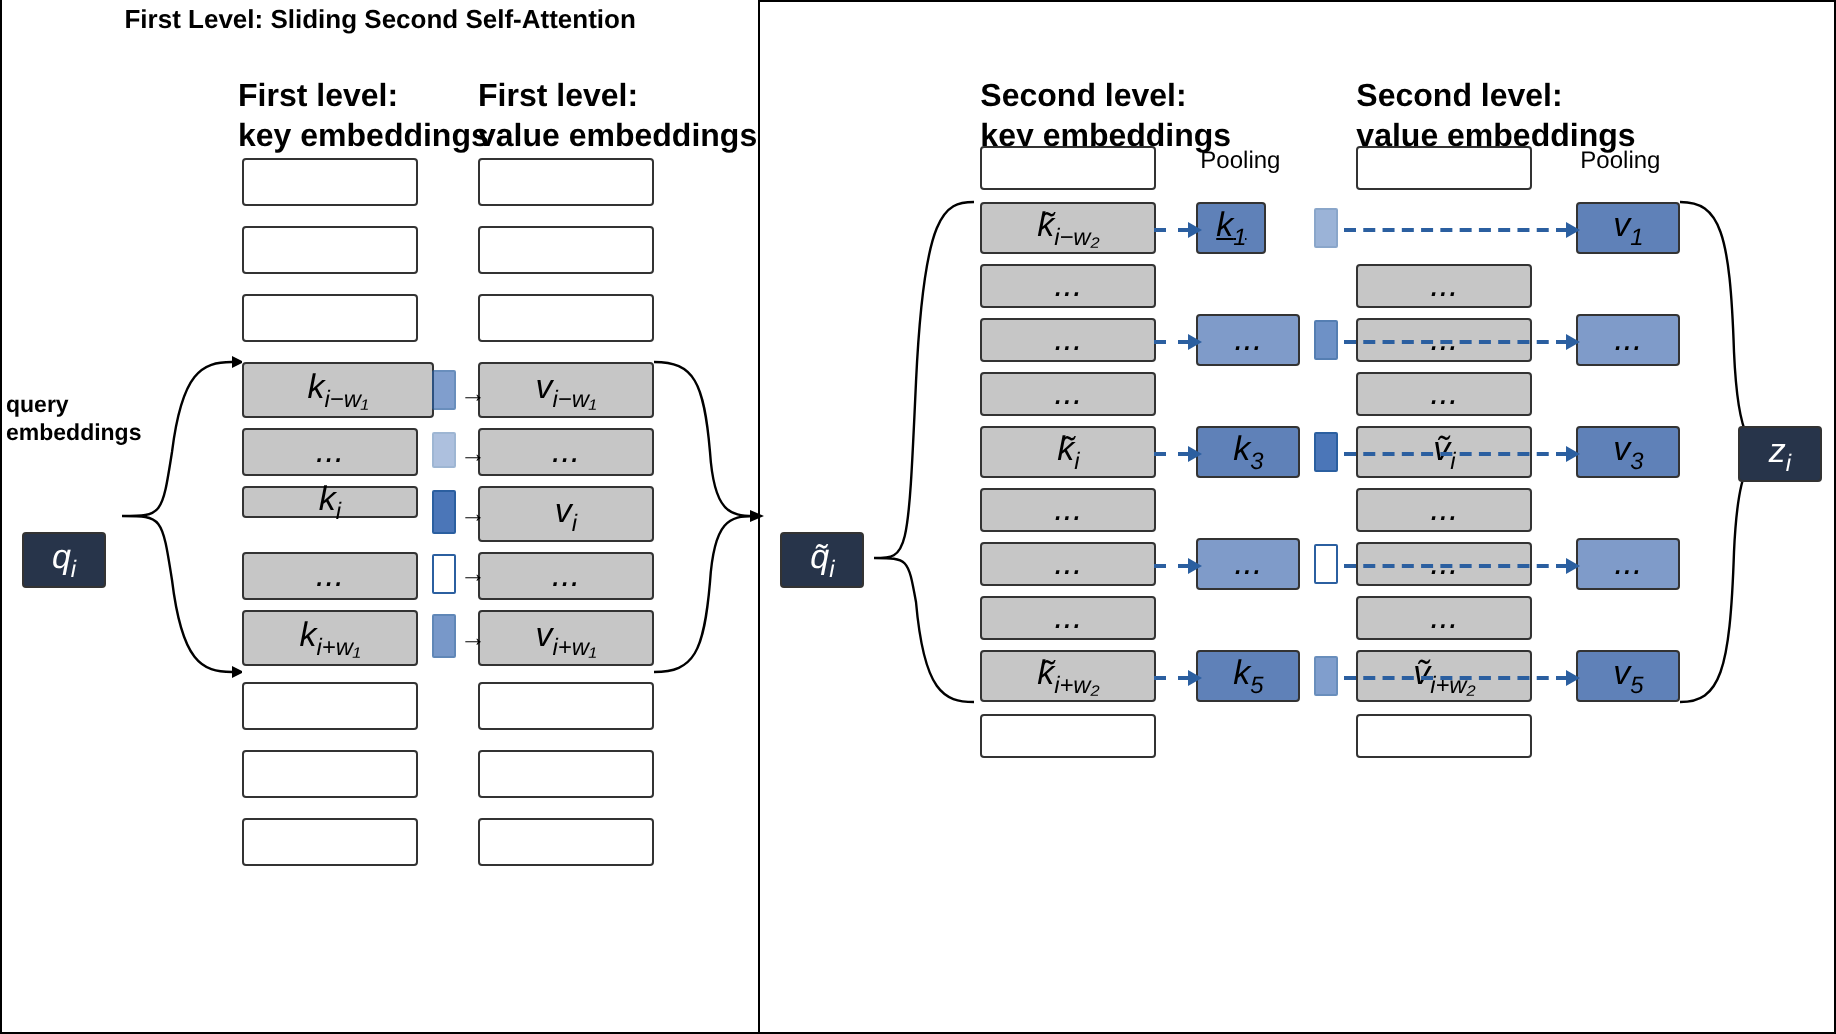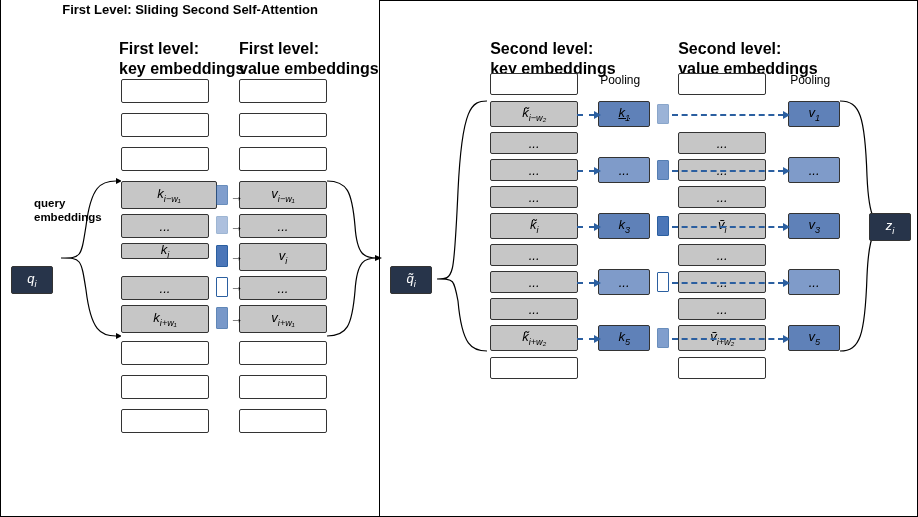--- a/index.html
+++ b/index.html
@@ -44,21 +44,21 @@
     line-height: 1.25;
   }
   .box {
     position: absolute;
     border: 1px solid #333;
     border-radius: 2px;
     display: flex;
     align-items: center;
     justify-content: center;
     font-style: italic;
-    font-size: 13px;
+    font-size: 17px;
   }
   .box-gray { background: #c6c6c6; }
   .box-white { background: #fff; }
   .box-blue { background: #7f9bc9; }
   .box-blue-dark { background: #5f81b8; }
   .box-navy { background: #27344a; color: #fff; }
   .chip {
     position: absolute;
     border: 1px solid #2b5fa0;
     border-radius: 1px;
@@ -98,21 +98,20 @@
     position: absolute;
     font-size: 12px;
     font-weight: normal;
   }
   .query-label {
     position: absolute;
     font-size: 11.5px;
     font-weight: bold;
     line-height: 1.25;
     text-align: left;
-    margin-left: 31px;
   }
   sub { font-size: 0.7em; }
 </style>
 </head>
 <body>
 
 <div class="container">
 
   <div class="panel panel-left">
     <div class="panel-title">First Level: Sliding Second Self-Attention</div>
@@ -212,21 +211,21 @@
         <i>k̃<sub>i</sub></i>
       </div>
     <div class="box box-gray" style="left:110px; top:243px; width:88px; height:22px;">...</div>
     <div class="box box-gray" style="left:110px; top:270px; width:88px; height:22px;">...</div>
     <div class="box box-gray" style="left:110px; top:297px; width:88px; height:22px;">...</div>
     <div class="box box-gray" style="left:110px; top:324px; width:88px; height:26px;">
         <i>k̃<sub>i+w₂</sub></i>
       </div>
     <div class="box box-white" style="left:110px; top:356px; width:88px; height:22px;"></div>
 
-    <div class="box box-blue-dark" style="left:218px; top:100px; width:52px; height:26px;text-decoration:underline;">
+    <div class="box box-blue-dark" style="left:218px; top:100px; width:35px; height:26px;text-decoration:underline;">
         <i>k<sub>1</sub></i>
       </div>
     <div class="box box-blue" style="left:218px; top:156px; width:52px; height:26px;">...</div>
     <div class="box box-blue-dark" style="left:218px; top:212px; width:52px; height:26px;">
         <i>k<sub>3</sub></i>
       </div>
     <div class="box box-blue" style="left:218px; top:268px; width:52px; height:26px;">...</div>
     <div class="box box-blue-dark" style="left:218px; top:324px; width:52px; height:26px;">
         <i>k<sub>5</sub></i>
       </div>

